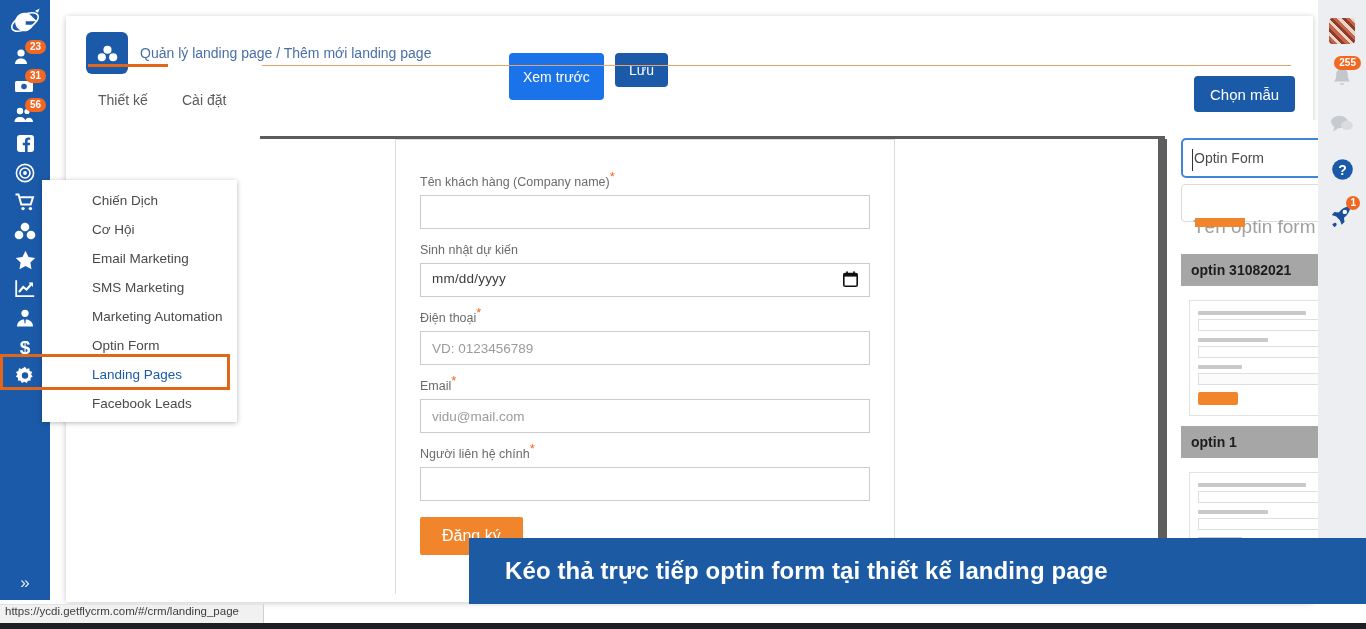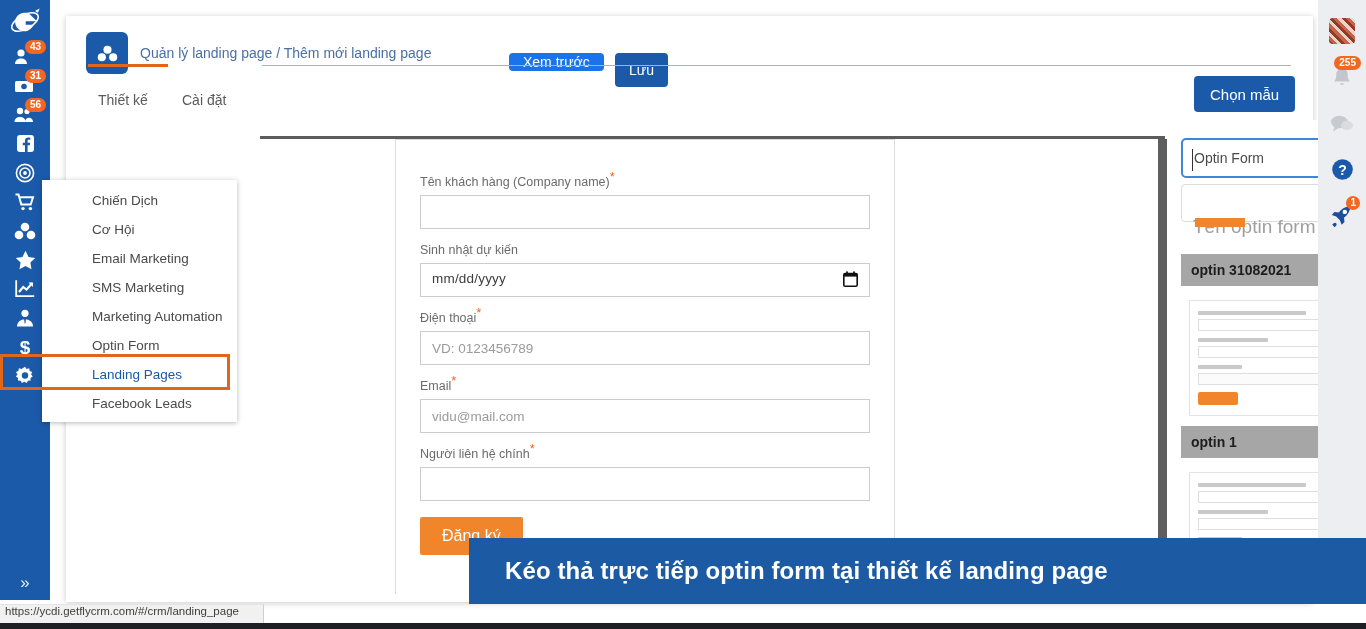--- a/index.html
+++ b/index.html
@@ -59,21 +59,21 @@
     background:#1b5aa8; border-radius:6px; display:flex; align-items:center; justify-content:center;
   }
   .breadcrumb {
     position:absolute; left:74px; top:28px; font-size:14px; color:#4a6fa5; line-height:18px;
   }
   .btn {
     border:none; cursor:pointer; font-family:"Liberation Sans", sans-serif;
     border-radius:4px; color:#fff; font-size:14px;
   }
   .btn-preview {
-    position:absolute; left:443px; top:37px; height:18px; padding:0 14px;
+    position:absolute; left:443px; top:37px; height:47px; padding:0 14px;
     background:#1a73e8;
   }
   .btn-save {
     position:absolute; left:549px; top:37px; height:34px; padding:0 14px;
     background:#1b5aa8;
   }
   .btn-choose {
     position:absolute; left:1128px; top:60px; height:36px; padding:0 16px;
     background:#1b5aa8; font-size:15px; z-index:12;
   }
@@ -225,21 +225,21 @@
         <path d="M23 9.6a9.3 9.3 0 1 0 1.3 8.2h-7.6v-3.6h11.3" fill="#fff"></path>
         <path d="M26 4l4.6-2.6-1.6 4.4z" fill="#fff"></path>
       </svg>
     </div>
 
     <div class="rail-icon">
       <svg width="22" height="17" viewBox="0 0 22 17">
           <circle cx="7" cy="5" r="3.6" fill="#fff"></circle>
           <path d="M1 16c0-3.6 2.7-5.6 6-5.6s6 2 6 5.6z" fill="#fff"></path>
         </svg>
-      <span class="badge">43</span>
+      <span class="badge">23</span>
     </div>
     <div class="rail-icon">
       <svg width="22" height="16" viewBox="0 0 22 16">
           <rect x="1" y="3" width="18" height="11" rx="1.6" fill="#fff"></rect>
           <circle cx="10" cy="8.5" r="2.8" fill="#1b5aa8"></circle>
         </svg>
       <span class="badge">31</span>
     </div>
     <div class="rail-icon">
       <svg width="22" height="17" viewBox="0 0 22 17">

